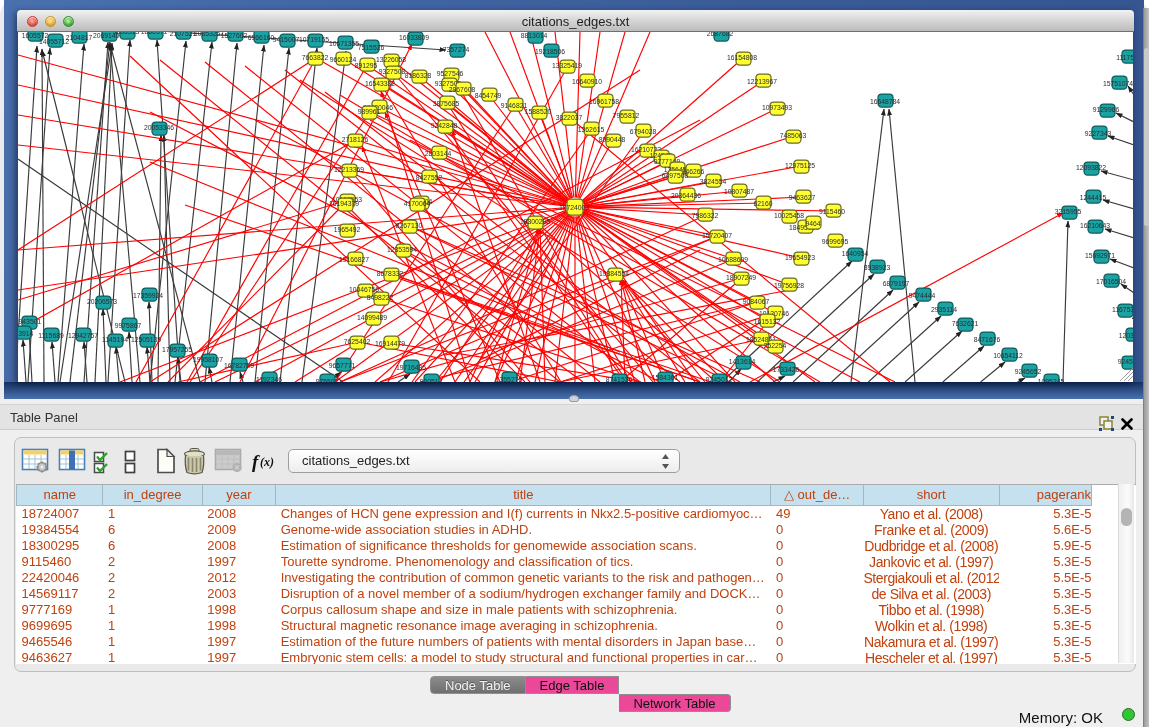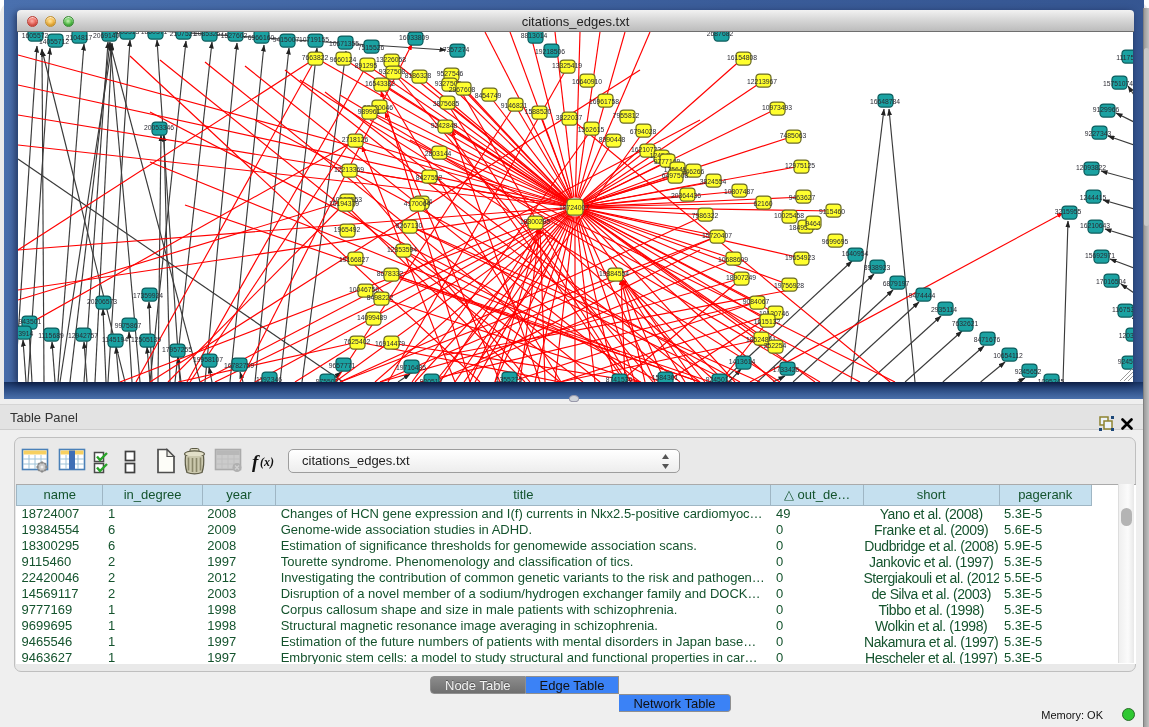--- a/index.html
+++ b/index.html
@@ -9,32 +9,32 @@
 #tbar .tl{position:absolute;top:5.5px;width:11px;height:11px;border-radius:50%;box-shadow:inset 0 1px 1px rgba(255,255,255,.8),inset 0 -2px 2px rgba(0,0,0,.12);}
 #title{position:absolute;width:100%;text-align:center;top:3.5px;font-size:13px;color:#222;}
 #canvas{position:absolute;left:0;top:22px;width:1115px;height:350px;background:#fff;overflow:hidden;}
 #tpanel{position:absolute;left:0;top:399px;width:1143px;height:328px;background:#efefef;}
 #tphead{position:absolute;left:0;top:5px;width:100%;height:26px;background:#e3e3e3;border-top:1px solid #d5d5d5;border-bottom:1px solid #cecece;}
 #tphead span{position:absolute;left:10px;top:5px;font-size:13px;color:#333;}
 #inner{position:absolute;left:14px;top:38px;width:1122px;height:235px;background:#e9e9e9;border:1px solid #bfbfbf;border-radius:7px;}
 #combo{position:absolute;left:273px;top:11px;width:392px;height:24px;border:1px solid #9d9d9d;border-radius:5px;background:linear-gradient(#ffffff,#ededed);font-size:13px;color:#222;line-height:22px;padding-left:13px;}
 tab,
 #dtable{position:absolute;left:1px;top:46px;width:1120px;height:180px;background:#fff;border-top:1px solid #aaa;overflow:hidden;}
-table{border-collapse:collapse;table-layout:fixed;width:1076px;font-size:13px;color:#14532d;}
+table{border-collapse:collapse;table-layout:fixed;width:1076px;font-size:13px;color:#c2410c;}
 th{background:#c5e0ef;border:1px solid #9fb6c4;border-top:none;font-weight:normal;font-size:13px;height:20px;padding:0;}
 td{height:16px;padding:0 0 0 5px;white-space:nowrap;overflow:hidden;}
-.c1{width:86px;}.c2{width:99px;}.c3{width:73px;}.c4{width:493px;}.c5{width:92px;margin-left:43px;}.c6{width:135px;}.c7{width:92px;}
+.c1{width:86px;}.c2{width:99px;}.c3{width:73px;}.c4{width:493px;}.c5{width:92px;margin-left:43px;}.c6{width:135px;}.c7{width:92px;text-align:right;}
 td.c6{text-align:center;padding:0;font-size:14px;letter-spacing:-0.4px;}
 #vsb{position:absolute;right:1px;top:46px;width:16px;height:179px;background:linear-gradient(90deg,#efefef,#fbfbfb 60%,#e8e8e8);border-left:1px solid #ddd;}
 #vsb .th{position:absolute;left:2px;top:24px;width:11px;height:18px;border-radius:6px;background:#b4b4b4;}
 #tabs{position:absolute;left:430px;top:277px;height:30px;font-size:13px;}
-#tabs div{float:left;height:18px;line-height:17px;padding:0 14px;border:1px solid #8f8f8f;border-left:none;background:#3b82f6;color:#111;}
+#tabs div{float:left;height:18px;line-height:17px;padding:0 14px;border:1px solid #8f8f8f;border-left:none;background:#ec4899;color:#111;}
 #tabs div.f{border-left:1px solid #8f8f8f;border-radius:4px 0 0 4px;background:linear-gradient(#8c8c8c,#6f6f6f);color:#f2f2f2;text-shadow:0 -1px 0 #555;}
 #tabs div.l{border-radius:0 4px 4px 0;margin-top:18px;}
-#mem{position:absolute;right:40px;top:310px;font-size:11px;color:#111;text-align:right;}
+#mem{position:absolute;right:40px;top:310px;font-size:15px;color:#111;text-align:right;}
 #memdot{position:absolute;right:8px;top:309px;width:13px;height:13px;border-radius:50%;background:#2fc832;border:1px solid #2a6b2a;}
 #rstrip{position:absolute;right:0;top:8px;width:6px;height:719px;background:linear-gradient(90deg,#9a9a9a,#c2c2c2);border-left:1px solid #808080;}
 #flicon{position:absolute;right:28px;top:11px;width:16px;height:16px;}
 
 </style></head><body>
 <div id="app">
  <div id="desk"></div>
  <div id="deskbot" style="position:absolute;left:4px;top:382px;width:1140px;height:17px;background:linear-gradient(#16305e,#27477e 35%,#4a70ab 100%);"></div>
  <div id="win">
   <div id="canvas">

